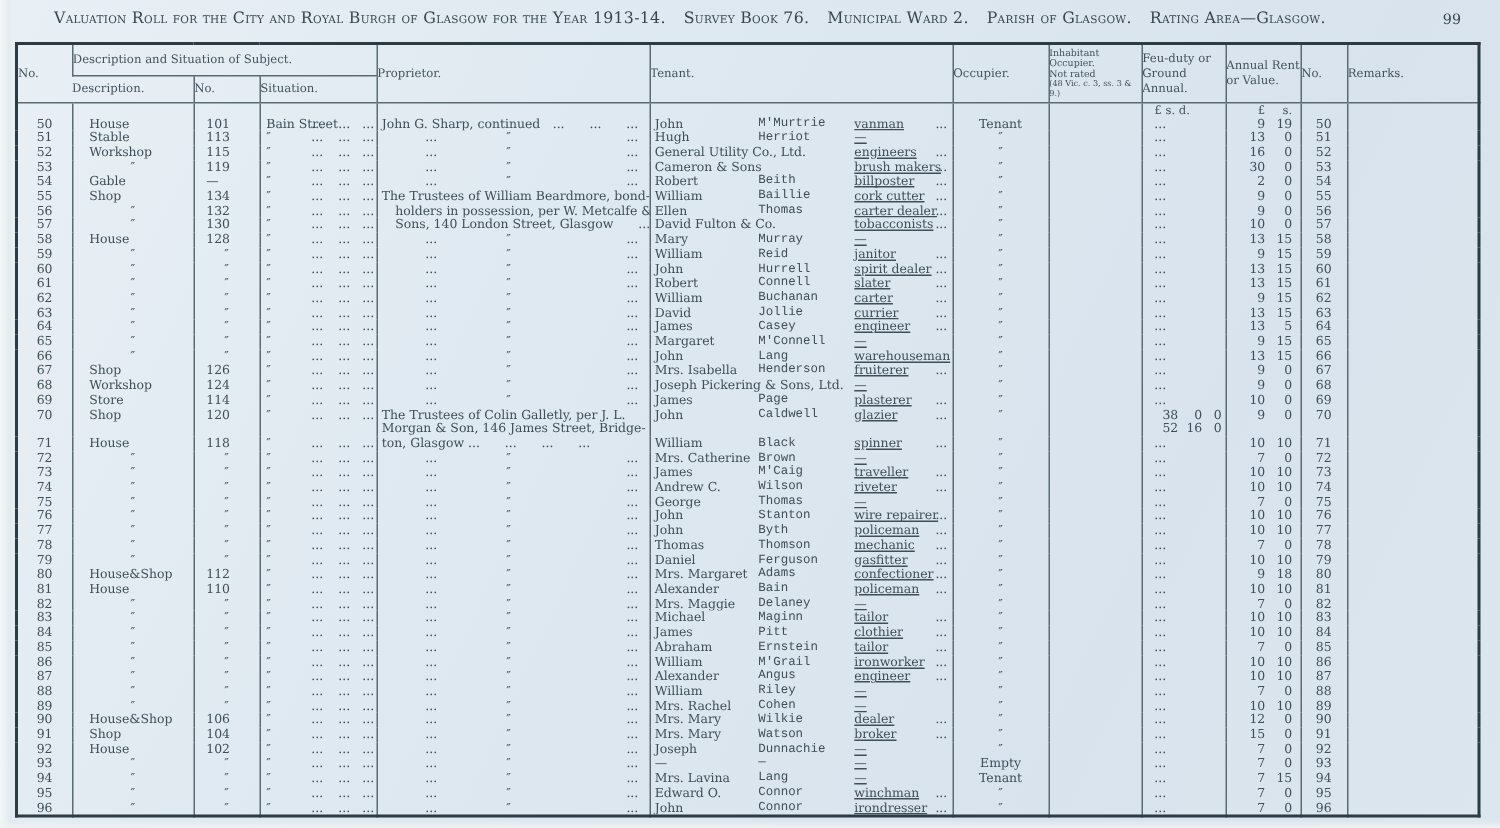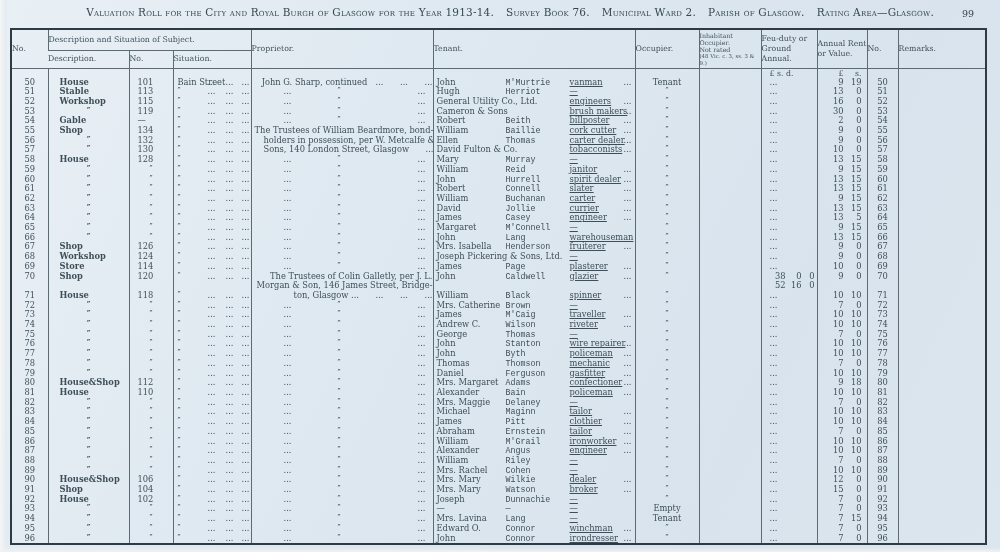--- a/index.html
+++ b/index.html
@@ -5,45 +5,45 @@
   html,body{margin:0;padding:0;}
   .page{
     position:relative;width:1000px;height:552px;overflow:hidden;
     background:linear-gradient(115deg,#e9f0f5 0%,#dfe9f1 35%,#d8e3ed 75%,#dce6ee 100%);
     font-family:"DejaVu Serif",serif;color:#3e4f59;
   }
   .page::before{content:"";position:absolute;left:0;top:0;width:7px;height:100%;
     background:linear-gradient(90deg,#f4f6f6,#e2eaf0);}
   .page::after{content:"";position:absolute;left:0;bottom:0;width:100%;height:5px;
     background:linear-gradient(0deg,#eef2f3,rgba(238,242,243,0));}
-  .masthead{position:absolute;top:6px;left:30px;right:60px;text-align:right;
+  .masthead{position:absolute;top:6px;left:30px;right:60px;text-align:left;
     font-variant:small-caps;font-size:10.5px;letter-spacing:.2px;white-space:nowrap;color:#36474f;}
   .masthead .seg{margin:0 6px;}
   .pageno{position:absolute;right:26px;top:8px;font-size:9.5px;color:#36474f;}
 
   table.roll{position:absolute;left:10px;top:28px;width:975px;border-collapse:collapse;
     table-layout:fixed;border:2px solid #2c3b44;}
   th,td{border-left:1px solid #5a6b73;padding:0;overflow:hidden;}
   th:first-child,td:first-child{border-left:none;}
   thead th{font-weight:normal;text-align:left;font-size:7.8px;line-height:1.25;
     vertical-align:middle;border-bottom:1px solid #5a6b73;color:#41525c;}
   thead tr:first-child{height:21px;}
   thead tr:last-child{height:18px;}
   thead .inh span{display:block;font-size:6.3px;line-height:1.15;}
   thead .inh .tiny{font-size:5.4px;}
   tbody tr{height:9.7px;}
   tbody tr.tall{height:19.4px;}
   tbody td{font-size:8.3px;line-height:9.7px;vertical-align:top;white-space:nowrap;color:#3e4f59;}
   .c-n{text-align:center;}
-  .c-d{padding-left:11px;font-weight:bold;}  .c-d.ctr{padding-left:0;text-align:center;}
+  .c-d{padding-left:11px;}  .c-d.ctr{padding-left:0;text-align:center;}
   .c-sn{padding-left:8px;}  .c-sn.ctr{padding-left:0;text-align:center;}
   .c-st{position:relative;padding-left:4px;}
   .c-st .dt{position:absolute;top:0;}
   .c-st .dt1{left:34px;} .c-st .dt2{left:52px;} .c-st .dt3{left:68px;}
-  .c-p{position:relative;padding-left:3px;text-align:right;}
+  .c-p{position:relative;padding-left:3px;}
   .c-p .pl{position:absolute;left:32px;top:0;}
   .c-p .pc{position:absolute;left:86px;top:0;}
   .c-p .pr{position:absolute;right:7px;top:0;}
   .c-p .pt{line-height:9.7px;white-space:nowrap;}
   .c-p .pt.ind{padding-left:9px;}
   .c-t{position:relative;}
   .c-t span{position:absolute;top:0;}
   .c-t .t1{left:3px;} .c-t .t2{left:72px;font-family:Liberation Mono, monospace;} .c-t .t3{left:136px;text-decoration:underline;} .c-t .t4{left:auto;right:3px;}
   .c-o{text-align:center;}
   .c-f{padding-left:8px;}

